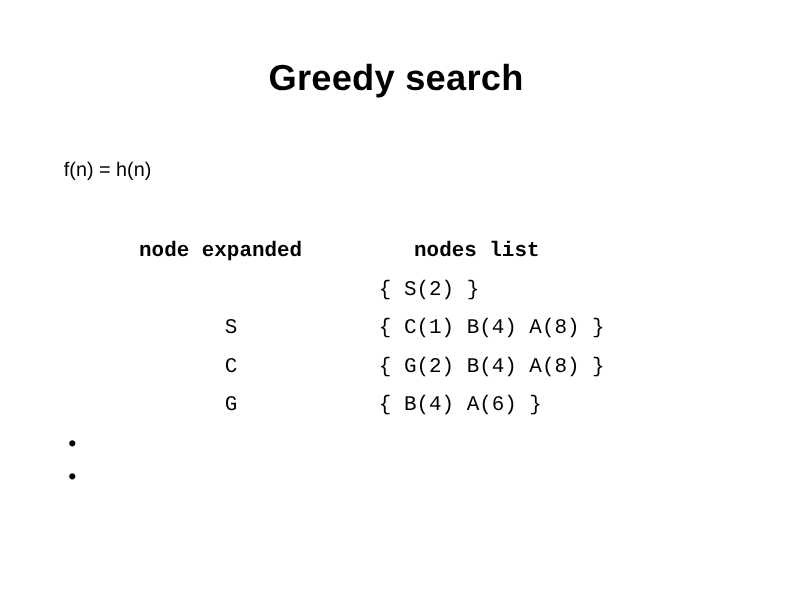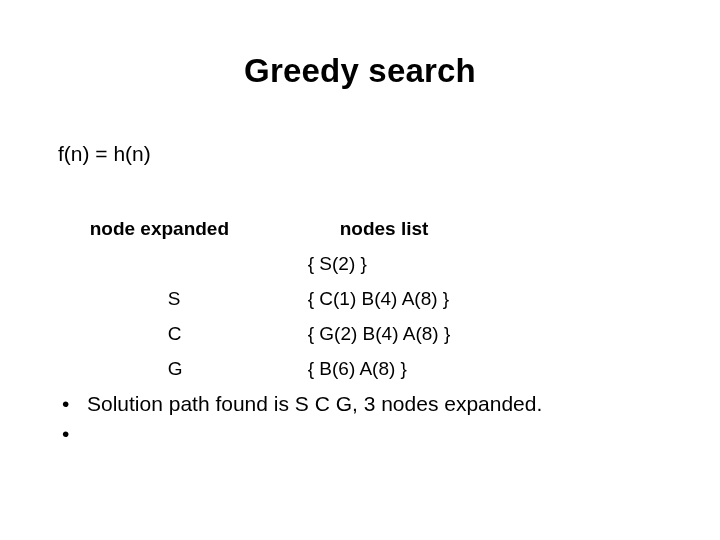--- a/index.html
+++ b/index.html
@@ -37,32 +37,32 @@
     color: #000000;
     white-space: nowrap;
   }
 
   
   .formula-line {
     position: absolute;
     top: 143px;
     left: 58px;
     font-family: "Liberation Sans", sans-serif;
-    font-size: 21px;
+    font-size: 18px;
     line-height: 22px;
     color: #000000;
     white-space: pre;
   }
 
   
   .trace-table {
     position: absolute;
     top: 176px;
     left: 58px;
-    font-family: Liberation Sans, sans-serif;
+    font-family: Liberation Mono, monospace;
     font-size: 19px;
     line-height: 35px;
     color: #000000;
   }
 
   .trace-row {
     display: block;
     height: 35px;
     white-space: pre;
   }
@@ -146,30 +146,29 @@
 
     <div class="trace-row trace-body">
       <span class="col-node">S</span><span class="col-list">{ C(1) B(4) A(8) }</span>
     </div>
 
     <div class="trace-row trace-body">
       <span class="col-node">C</span><span class="col-list">{ G(2) B(4) A(8) }</span>
     </div>
 
     <div class="trace-row trace-body">
-      <span class="col-node">G</span><span class="col-list">{ B(6) A(8) }</span>
+      <span class="col-node">G</span><span class="col-list">{ B(4) A(6) }</span>
     </div>
 
   </div>
 
   <div class="bullets">
 
     <div class="bullet-item">
       <span class="bullet-marker">•</span>
-      <span class="bullet-text">Solution path found is S C G, 3 nodes expanded.</span>
     </div>
 
     <div class="bullet-item">
       <span class="bullet-marker">•</span>
     </div>
 
   </div>
 
 </div>
 

